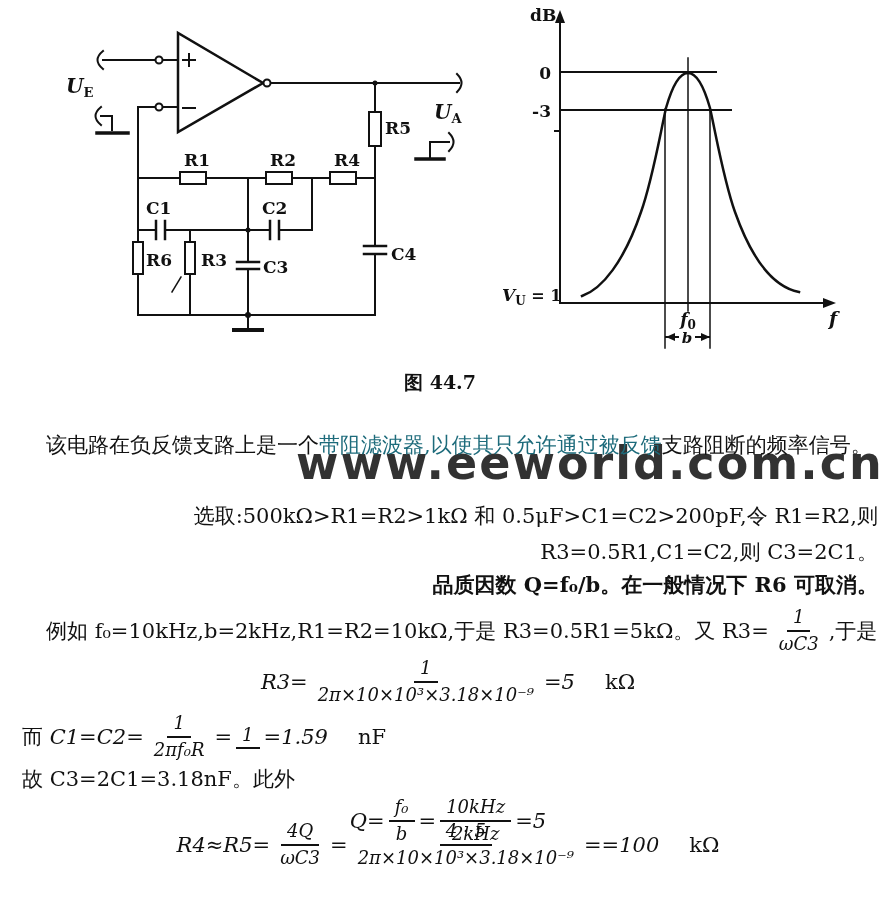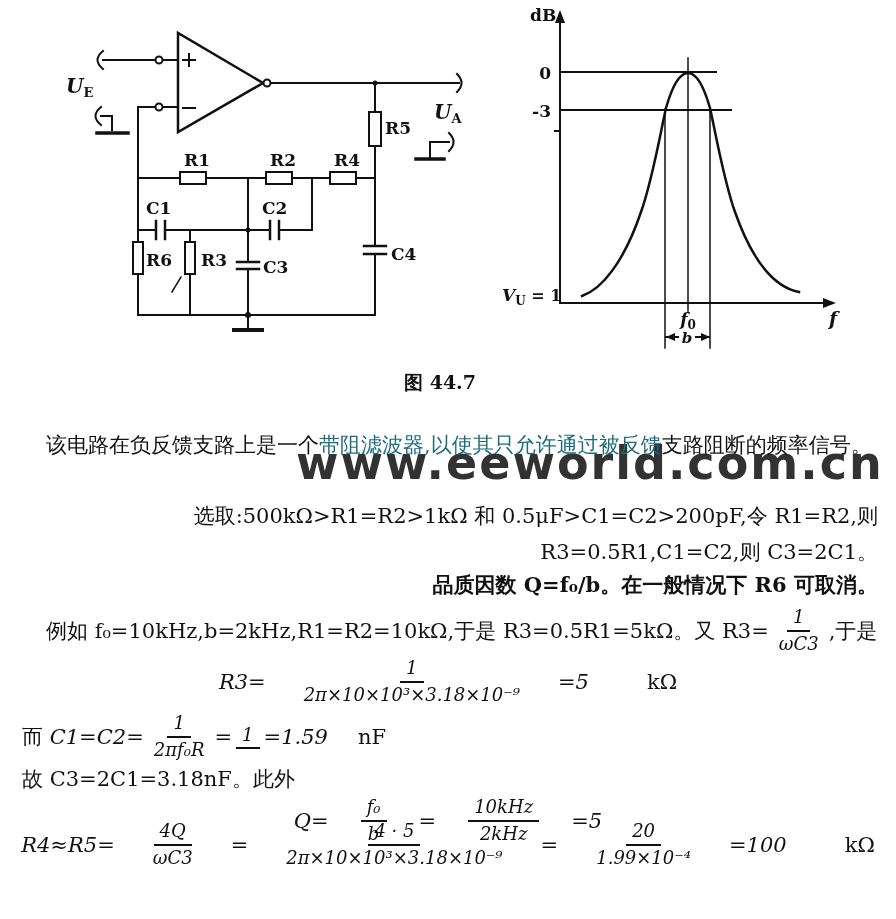--- a/index.html
+++ b/index.html
@@ -11,21 +11,21 @@
   svg text{font-family:"DejaVu Serif","Liberation Serif",serif;}
   .para{font-size:21px;line-height:34px;z-index:2;}
   .indent{text-indent:24px;text-align:right;}
   .teal{color:#1d6b7b;}
   .wm{
     z-index:1;font-family:"DejaVu Sans","Liberation Sans",sans-serif;
     font-size:46px;font-weight:bold;color:#000000;opacity:.8;letter-spacing:2px;white-space:nowrap;
   }
   .formula{font-size:21px;display:flex;align-items:center;white-space:pre;z-index:2;}
   .formula .var{font-style:italic;}
-  .formula.centered{left:0;right:0;justify-content:center;gap:28px;}
+  .formula.centered{left:0;right:0;justify-content:center;}
   .frac{display:inline-flex;flex-direction:column;align-items:center;font-size:18px;line-height:1.25;margin:0 4px;font-style:italic;}
   .frac .num{padding:0 6px 1px;border-bottom:2px solid #111;}
   .frac .den{padding:1px 6px 0;}
   .unit{font-style:normal;margin-left:30px;}
   .cn{font-style:normal;}
   .caption{font-size:19px;font-weight:bold;text-align:center;left:0;right:16px;}
 </style>
 </head>
 <body>
 
@@ -224,16 +224,15 @@
   <span class="frac"><span class="num">10kHz</span><span class="den">2kHz</span></span>
   <span class="var">=5</span>
 </div>
 
 <div class="abs formula centered" style="top:820px;">
   <span class="var">R4≈R5=</span>
   <span class="frac"><span class="num">4Q</span><span class="den">ωC3</span></span>
   <span class="var">=</span>
   <span class="frac"><span class="num">4 · 5</span><span class="den">2π×10×10³×3.18×10⁻⁹</span></span>
   <span class="var">=</span>
-  <span class="frac"><span class="num">20</span><span class="den">1.99×10⁻⁴</span></span>
   <span class="var">=100</span>
   <span class="unit">kΩ</span>
 </div>
 
 </body></html>

